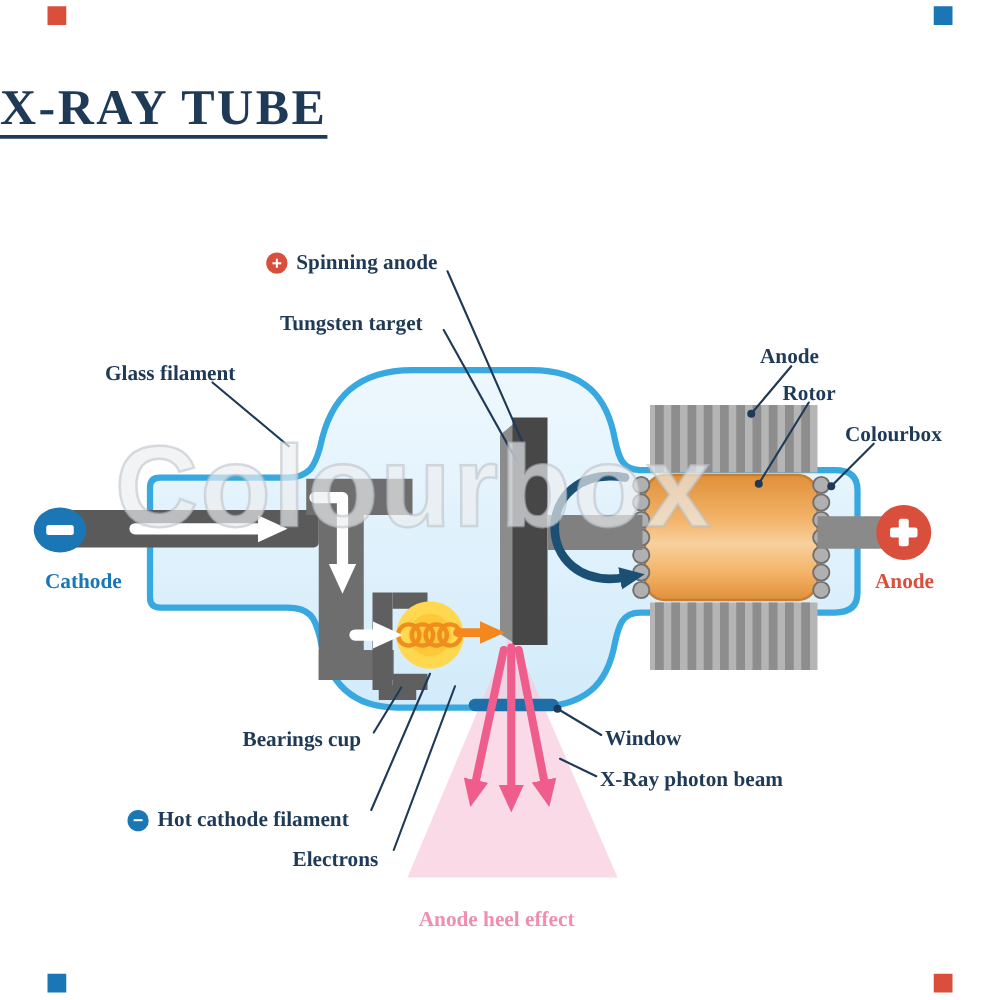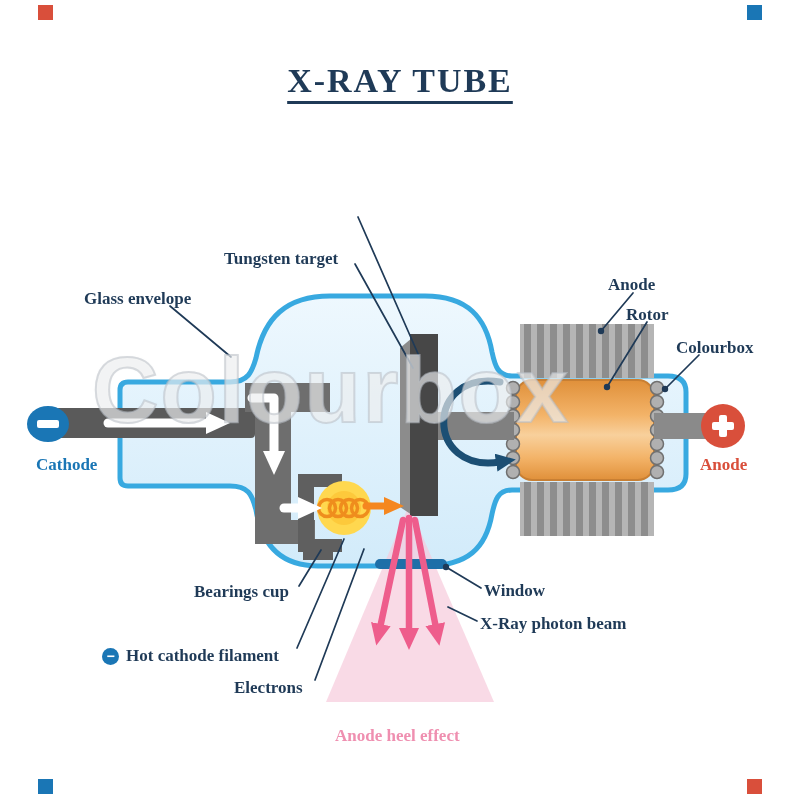--- a/index.html
+++ b/index.html
@@ -1,22 +1,22 @@
 <!DOCTYPE html>
 <html style="--ink: #1f3a57; --blue: #1a76b5; --red: #d94f3b; --envelope_stroke: #38a9e0; --envelope_fill_top: #eef8fe; --envelope_fill_bottom: #d2ebfa; --window_blue: #1e6fa8; --beam_pink: #ee5d8c; --heel_fill_pink: #f7cadb; --heel_text_pink: #ef8fb0; --rotor_orange_dark: #e0903a; --rotor_orange_light: #f8d09c; --filament_yellow: #ffd84f; --arrow_orange: #f5871f; --rotation_navy: #1c4f74;"><head>
 <meta charset="utf-8">
 <style>
   html,body{margin:0;padding:0;background:#ffffff;}
   .canvas{position:relative;width:800px;height:800px;background:#fff;overflow:hidden;
           font-family:"Liberation Serif",serif;}
   .sq{position:absolute;width:15px;height:15px;}
   .sq.red{background:var(--red);}
   .sq.blue{background:var(--blue);}
-  .title{position:absolute;top:62px;left:0;right:0;text-align:center;
-         font-weight:700;font-size:34px;letter-spacing:2px;color:var(--ink);
+  .title{position:absolute;top:62px;left:0;right:0;
+         font-weight:700;font-size:40px;letter-spacing:2px;color:var(--ink);
          text-decoration:underline;text-decoration-thickness:3px;text-underline-offset:9px;}
   .lbl{position:absolute;font-weight:700;font-size:17px;color:var(--ink);
        white-space:nowrap;display:flex;align-items:center;gap:7px;}
   .lbl.blue{color:var(--blue);justify-content:center;}
   .lbl.red{color:var(--red);}
   .lbl.pink{color:var(--heel_text_pink);margin-top:12px;}
   .ic{display:inline-flex;width:17px;height:17px;border-radius:50%;
       align-items:center;justify-content:center;color:#fff;
       font:700 14px "Liberation Sans",sans-serif;flex:0 0 auto;}
   .ic.plus{background:var(--red);}
@@ -206,25 +206,29 @@
     <g style="fill:var(--ink)">
       <circle cx="601" cy="331" r="3.2"></circle>
         <circle cx="607" cy="387" r="3.2"></circle>
       <circle cx="665" cy="389" r="3.2"></circle>
         <circle cx="446" cy="567" r="3.2"></circle>
     </g>
   </svg>
 
   <div class="watermark">Colourbox</div>
 
+  <div class="lbl" style="left:213px;top:200px">
+    <span class="ic plus"></span>
+    <span>Spinning anode</span>
+  </div>
   <div class="lbl" style="left:224px;top:249px">
     <span>Tungsten target</span>
   </div>
   <div class="lbl" style="left:84px;top:289px">
-    <span>Glass envelope</span>
+    <span>Glass filament</span>
   </div>
   <div class="lbl" style="left:608px;top:275px">
     <span>Anode</span>
   </div>
   <div class="lbl" style="left:626px;top:305px">
     <span>Rotor</span>
   </div>
   <div class="lbl" style="left:676px;top:338px">
     <span>Colourbox</span>
   </div>

